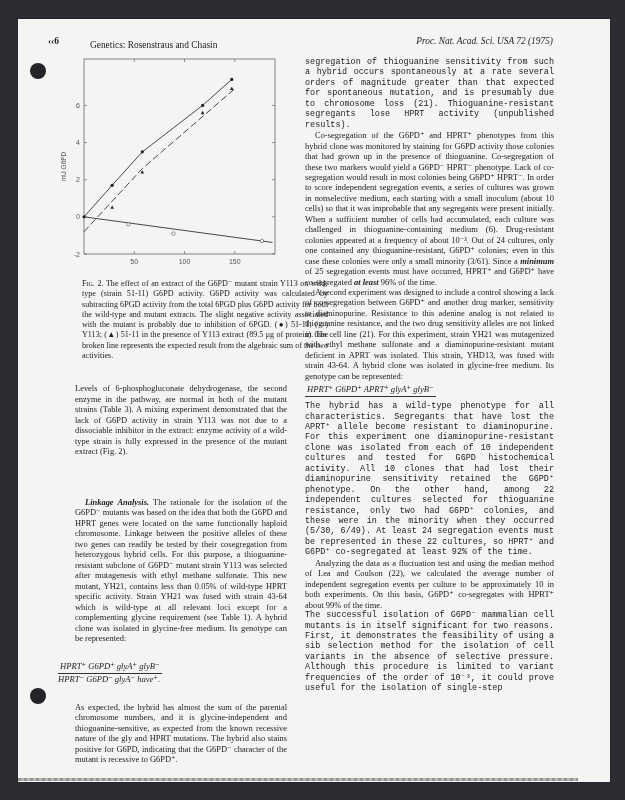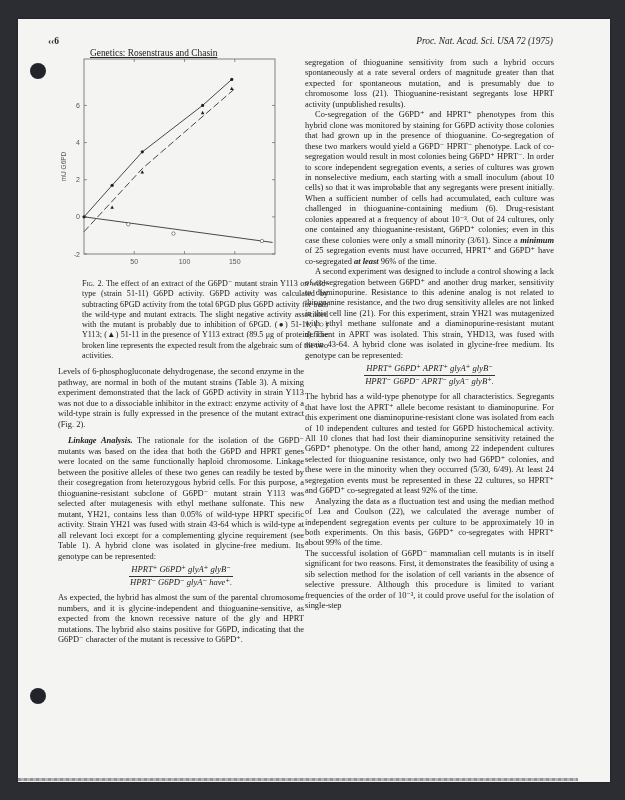--- a/index.html
+++ b/index.html
@@ -22,38 +22,38 @@
   }
   .binder-hole {
     position: absolute; width: 16px; height: 16px; border-radius: 50%;
     background: #23242a;
   }
   .running-head {
     position: absolute; top: 36px; left: 48px; width: 505px; height: 14px;
     font-size: 9.4px;
   }
   .running-head .pagenum { position: absolute; left: 0; top: 0; font-weight: bold; }
-  .running-head .journal-author { position: absolute; left: 42px; top: 12px; text-decoration: underline; }
+  .running-head .journal-author { position: absolute; left: 42px; top: 4px; }
   .running-head .journal-cite { position: absolute; right: 0; top: 0; font-style: italic; }
 
   .col { position: absolute; font-size: 8.45px; line-height: 10.45px; text-align: justify; }
   .col-right { left: 305px; top: 57px; width: 249px; }
   .col p { margin: 0; }
   .col p.indent { text-indent: 10px; }
-  .col p.noindent { text-indent: 0; }
+  .col p.noindent { text-indent: 0; font-family: Liberation Mono, monospace; }
 
   .caption { position: absolute; left: 58px; top: 279px; width: 246px; font-size: 8.1px; line-height: 10.3px; text-align: justify; margin-left: 24px; }
   .caption .fig-label { font-variant: small-caps; }
 
   .body-left { position: absolute; left: 58px; top: 366px; width: 246px; font-size: 8.45px; line-height: 10.5px; text-align: justify; }
-  .body-left p { margin: 0; }
+  .body-left p { margin: 17px; }
   .body-left .para-gap { height: 6px; }
   .italic { font-style: italic; font-weight: bold; }
 
-  .genotype { text-align: center; font-style: italic; margin: 3px 0 4px 0; font-size: 8.6px; line-height: 11px; }
+  .genotype { font-style: italic; margin: 3px 0 4px 0; font-size: 8.6px; line-height: 11px; }
   .genotype .num { display: inline-block; border-bottom: 0.8px solid #333; padding: 0 2px 1px 2px; }
   .genotype .den { display: block; }
 
   .section-head { text-align: center; font-weight: bold; letter-spacing: 0.6px; font-size: 8.2px; margin: 8px 0 5px 0; }
 
   .chart { position: absolute; left: 40px; top: 55px; width: 265px; height: 215px; }
   .chart svg { position: absolute; left: 0; top: 0; }
   .chart text { font-family: "Liberation Sans", "DejaVu Sans", sans-serif; fill: #555; }
 </style>
 </head>
@@ -132,18 +132,17 @@
   </div>
   <p>As expected, the hybrid has almost the sum of the parental chromosome numbers, and it is glycine-independent and thioguanine-sensitive, as expected from the known recessive nature of the gly and HPRT mutations. The hybrid also stains positive for G6PD, indicating that the G6PD⁻ character of the mutant is recessive to G6PD⁺.</p>
 </div>
 
 <div class="col col-right">
   <p class="noindent">segregation of thioguanine sensitivity from such a hybrid occurs spontaneously at a rate several orders of magnitude greater than that expected for spontaneous mutation, and is presumably due to chromosome loss (21). Thioguanine-resistant segregants lose HPRT activity (unpublished results).</p>
   <p class="indent"><span>Co-segregation of the G6PD⁺ and HPRT⁺ phenotypes from this hybrid clone was monitored by staining for G6PD activity those colonies that had grown up in the presence of thioguanine. Co-segregation of these two markers would yield a G6PD⁻ HPRT⁻ phenotype. Lack of co-segregation would result in most colonies being G6PD⁺ HPRT⁻. In order to score independent segregation events, a series of cultures was grown in nonselective medium, each starting with a small inoculum (about 10 cells) so that it was improbable that any segregants were present initially. When a sufficient number of cells had accumulated, each culture was challenged in thioguanine-containing medium (6). Drug-resistant colonies appeared at a frequency of about 10⁻³. Out of 24 cultures, only one contained any thioguanine-resistant, G6PD⁺ colonies; even in this case these colonies were only a small minority (3/61). Since a </span><span class="italic">minimum</span><span> of 25 segregation events must have occurred, HPRT⁺ and G6PD⁺ have co-segregated </span><span class="italic">at least</span><span> 96% of the time.</span></p>
   <p class="indent">A second experiment was designed to include a control showing a lack of co-segregation between G6PD⁺ and another drug marker, sensitivity to diaminopurine. Resistance to this adenine analog is not related to thioguanine resistance, and the two drug sensitivity alleles are not linked in this cell line (21). For this experiment, strain YH21 was mutagenized with ethyl methane sulfonate and a diaminopurine-resistant mutant deficient in APRT was isolated. This strain, YHD13, was fused with strain 43-64. A hybrid clone was isolated in glycine-free medium. Its genotype can be represented:</p>
   <div class="genotype">
     <span class="num">HPRT⁺ G6PD⁺ APRT⁺ glyA⁺ glyB⁻</span>
-    <span class="den">HPRT⁻ G6PD⁻ APRT⁻ glyA⁻ glyB⁺.</span>
   </div>
   <p class="noindent">The hybrid has a wild-type phenotype for all characteristics. Segregants that have lost the APRT⁺ allele become resistant to diaminopurine. For this experiment one diaminopurine-resistant clone was isolated from each of 10 independent cultures and tested for G6PD histochemical activity. All 10 clones that had lost their diaminopurine sensitivity retained the G6PD⁺ phenotype. On the other hand, among 22 independent cultures selected for thioguanine resistance, only two had G6PD⁺ colonies, and these were in the minority when they occurred (5/30, 6/49). At least 24 segregation events must be represented in these 22 cultures, so HPRT⁺ and G6PD⁺ co-segregated at least 92% of the time.</p>
   <p class="indent">Analyzing the data as a fluctuation test and using the median method of Lea and Coulson (22), we calculated the average number of independent segregation events per culture to be approximately 10 in both experiments. On this basis, G6PD⁺ co-segregates with HPRT⁺ about 99% of the time.</p>
   <p class="noindent">The successful isolation of G6PD⁻ mammalian cell mutants is in itself significant for two reasons. First, it demonstrates the feasibility of using a sib selection method for the isolation of cell variants in the absence of selective pressure. Although this procedure is limited to variant frequencies of the order of 10⁻³, it could prove useful for the isolation of single-step</p>
 </div>
 
 </body></html>

